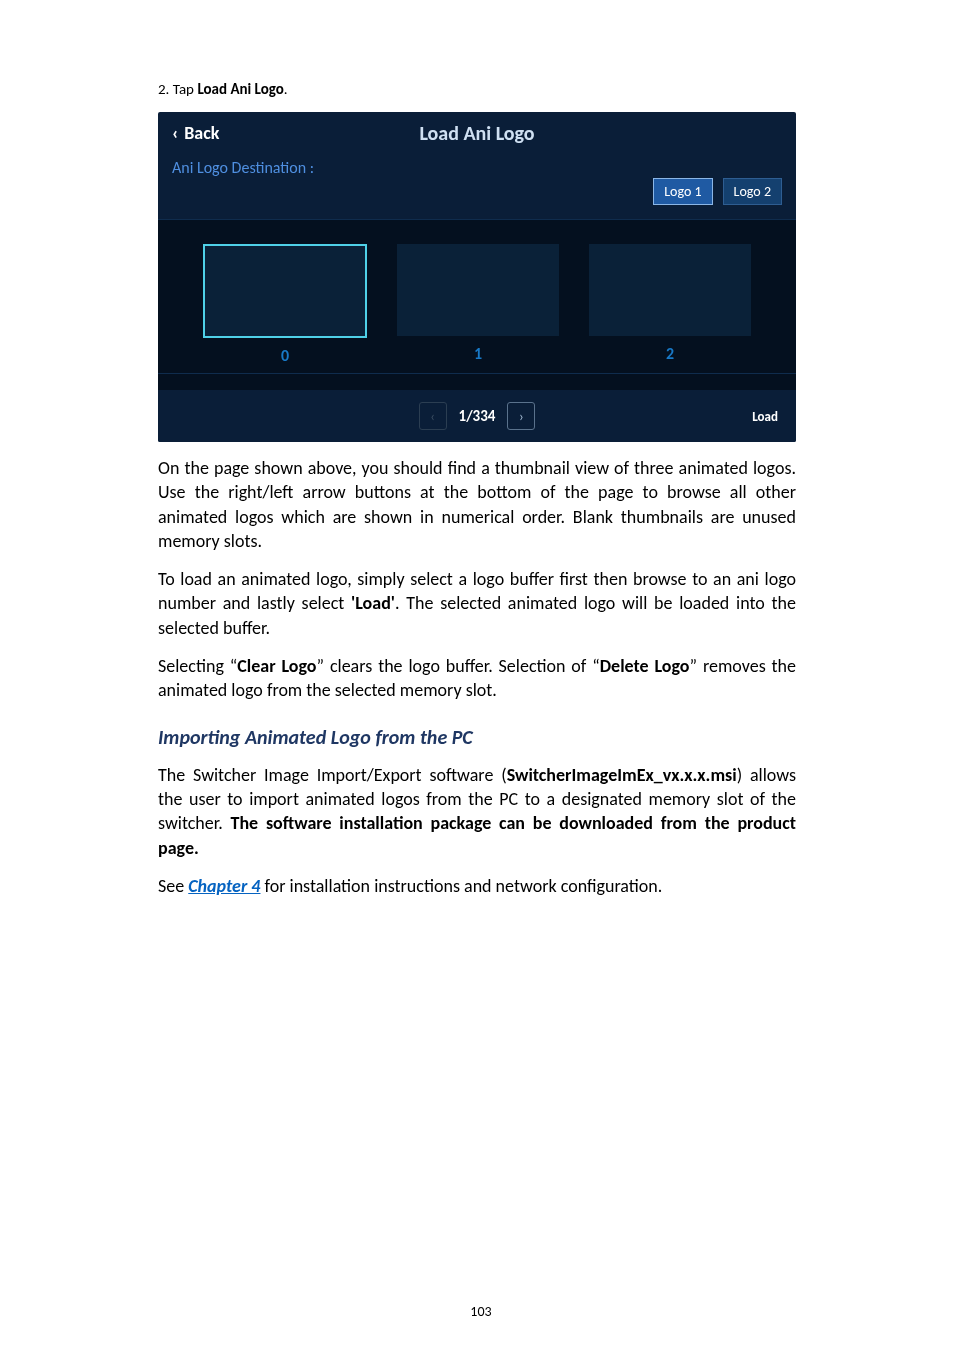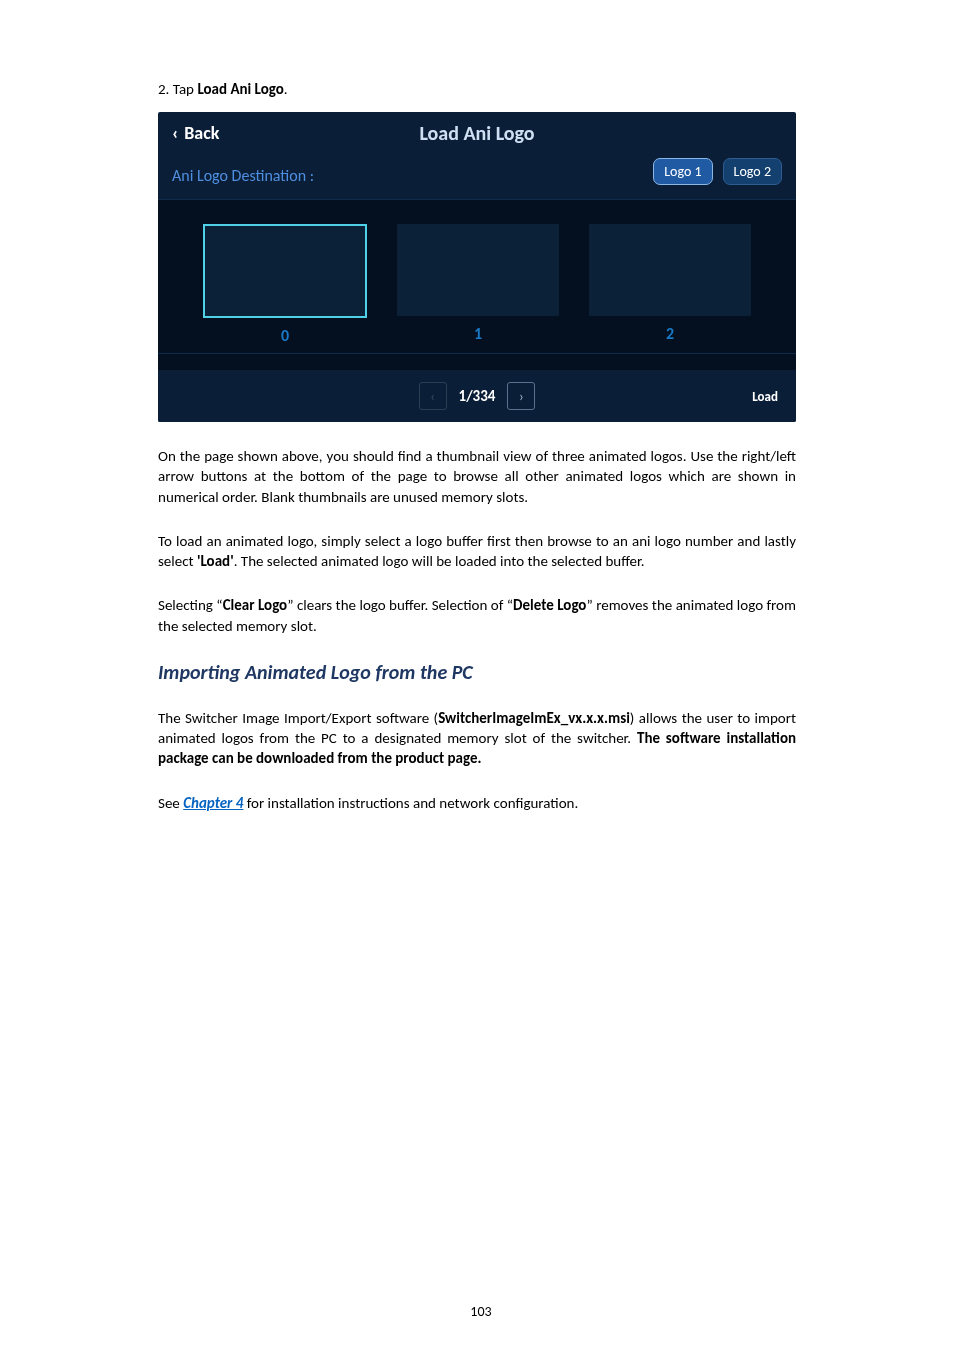--- a/index.html
+++ b/index.html
@@ -47,34 +47,35 @@
     left: 0; right: 0;
     text-align: center;
     font-size: 20px;
     font-weight: 700;
     color: #cfe0f2;
     pointer-events: none;
   }
 
   .dest-row {
     display: flex;
-    align-items: flex-end;
+    align-items: flex-start;
     justify-content: space-between;
     padding: 8px 14px 14px 14px;
     border-bottom: 1px solid #0f2c4d;
   }
   .dest-label { color: #4f8fe0; font-size: 16px; }
   .dest-buttons { display: flex; gap: 10px; }
   .logo-btn {
     background: #14406f;
     border: 1px solid #2e5d91;
     color: #fff;
     font-size: 14px;
     padding: 4px 10px;
-    border-radius: 7px;
+    border-radius: 0;
+    margin-top: 20px;
   }
   .logo-btn.selected {
     background: #1f5aa3;
     border: 1px solid #8bb6e6;
   }
 
   .thumb-area {
     background: #04101f;
     padding: 24px 0 8px 0;
   }
@@ -143,23 +144,23 @@
   .load-btn {
     position: absolute;
     right: 18px;
     color: #fff;
     font-weight: 700;
     font-size: 13px;
   }
 
   
   p.body-text {
-    font-size: 15px;
+    font-size: 18px;
     line-height: 1.35;
-    margin: 24px 0;
+    margin: 14px 0;
     text-align: justify;
   }
   h3.sub-h {
     font-style: italic;
     font-weight: 700;
     font-size: 20px;
     color: #1f3763;
     margin: 22px 0 8px 0;
   }
   .link-ref {

